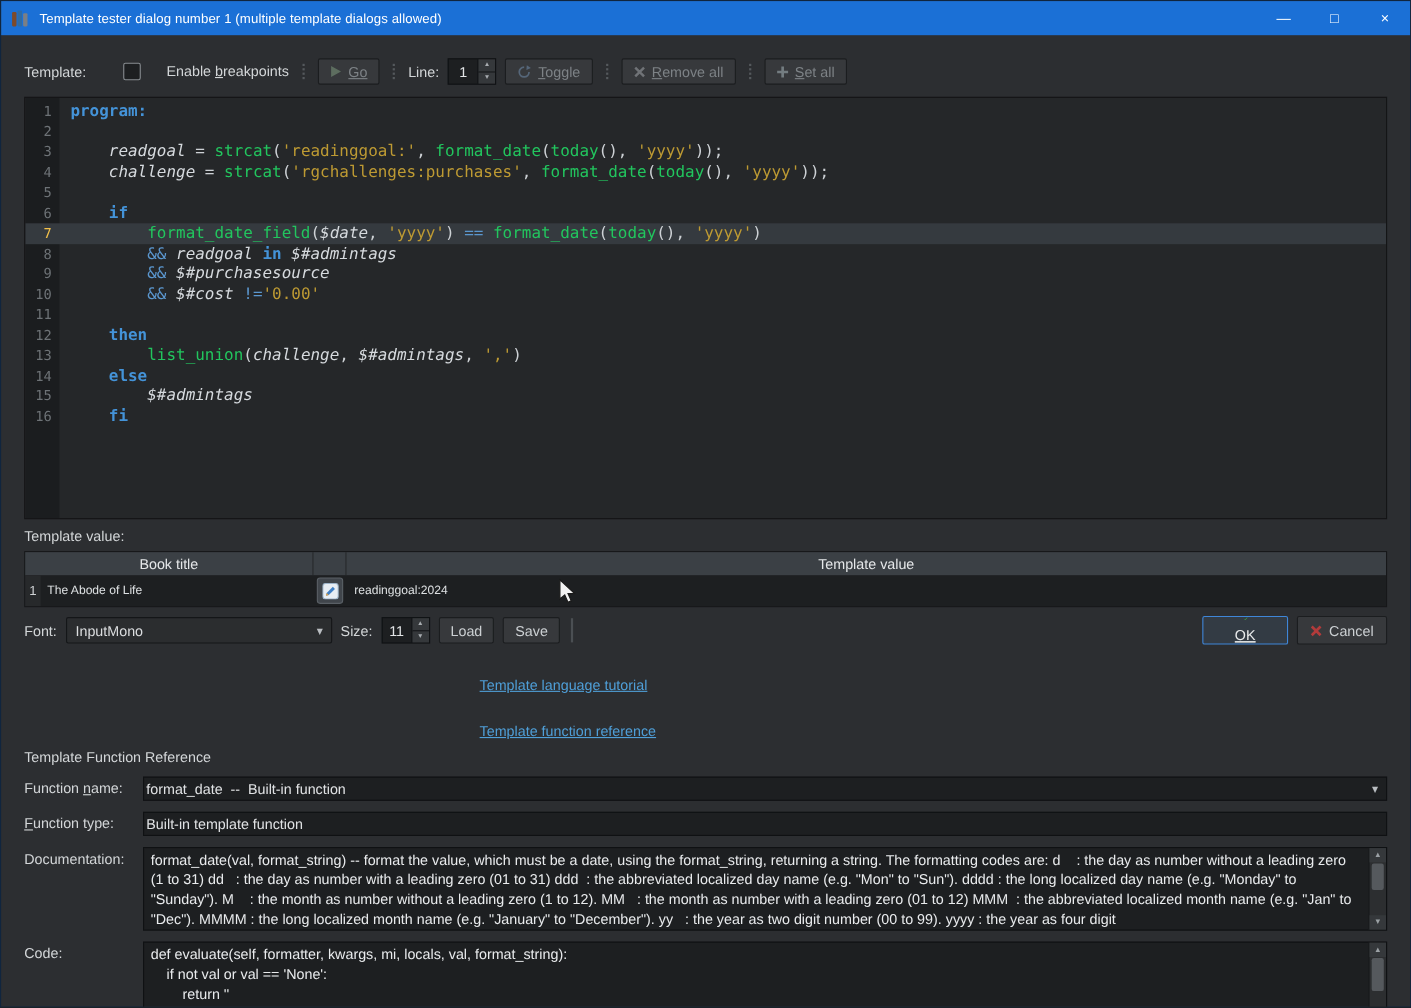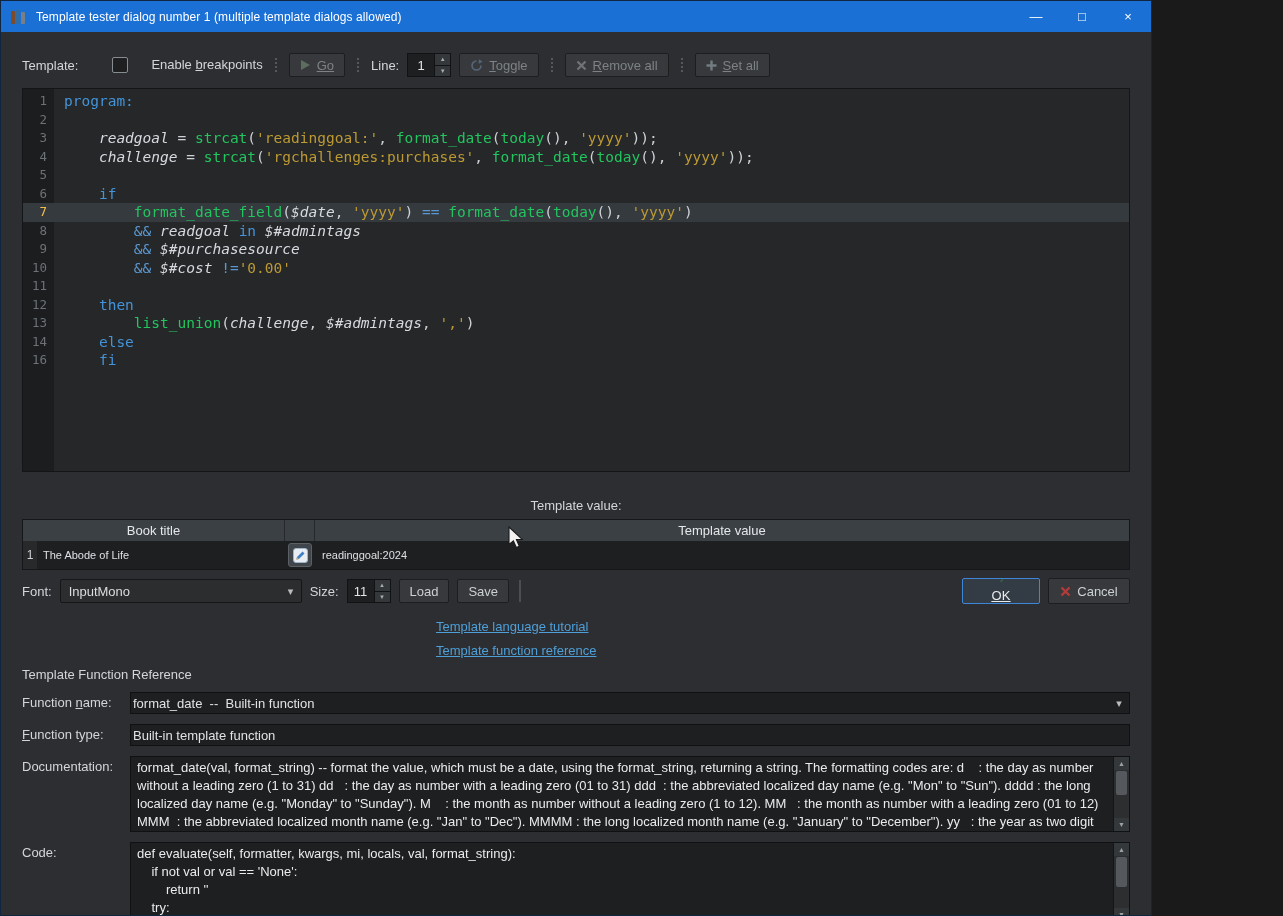--- a/index.html
+++ b/index.html
@@ -1,17 +1,17 @@
 <!DOCTYPE html>
 <html><head>
 <meta charset="utf-8">
 <style>
   html,body{margin:0;padding:0;background:#1a1a1a;}
   body{font-family:"Liberation Sans",sans-serif;-webkit-font-smoothing:antialiased;}
-  .window{position:relative;width:1152px;height:916px;background:#2c2e31;border:1px solid #10253e;box-sizing:border-box;overflow:hidden;}
+  .window{position:relative;width:1283px;height:916px;background:#2c2e31;border:1px solid #10253e;box-sizing:border-box;overflow:hidden;}
 
   
   .titlebar{height:31px;background:#1b70d6;display:flex;align-items:center;color:#fff;}
   .app-icon{width:18px;height:18px;margin:0 9px 0 8px;flex:none;}
   .title-text{font-size:12px;letter-spacing:.1px;}
   .win-controls{margin-left:auto;display:flex;height:100%;}
   .win-btn{width:46px;height:100%;display:flex;align-items:center;justify-content:center;color:#fff;font-size:13px;cursor:default;}
 
   .content{padding:0 21px;}
   .lbl{font-size:13px;color:#d3d6d8;}
@@ -33,29 +33,29 @@
 
   
   .editor{position:relative;margin-top:10px;height:382px;background:#252729;border:1px solid #141516;overflow:hidden;}
   .gutter-bg{position:absolute;top:0;left:0;bottom:0;width:31px;background:#1b1d1f;}
   .ed-lines{position:relative;padding-top:3px;}
   .ed-line{display:flex;height:18.5px;line-height:18.5px;font-family:"DejaVu Sans Mono",monospace;font-size:14.5px;white-space:pre;}
   .ed-line.current{background:#353a3f;}
   .gut{width:31px;flex:none;text-align:right;padding-right:7px;box-sizing:border-box;color:#6d7276;font-size:12.5px;}
   .ed-line.current .gut{color:#f2c04a;}
   .codeseg{padding-left:10px;color:#cdd1d5;}
-  .tk-kw{color:#4493d8;font-weight:normal;}
+  .tk-kw{color:#4493d8;font-weight:bold;}
   .tk-fn{color:#22c55e;}
   .tk-op{color:#5b97cf;}
   .tk-id{color:#d6dade;font-style:italic;}
   .tk-st{color:#bd9a33;}
   .tk-pl{color:#cdd1d5;}
 
   
-  .tv-label{margin-top:26px;text-align:center;}
+  .tv-label{margin-top:8px;}
   .tv-table{margin-top:6px;border:1px solid #161719;}
   .tv-header{display:flex;height:21px;background:#3b4045;}
   .th{display:flex;align-items:center;justify-content:center;font-size:13px;color:#e5e7e9;border-right:1px solid #26282b;box-sizing:border-box;}
   .th-book{width:262px;}
   .th-edit{width:30px;}
   .th-value{flex:1;border-right:none;}
   .tv-row{display:flex;height:28px;background:#1d1f21;}
   .td{font-size:11px;color:#dde0e2;display:flex;align-items:center;box-sizing:border-box;}
   .td-num{width:14px;background:#27292b;color:#cfd2d4;justify-content:center;font-size:12px;}
   .td-book{width:248px;padding-left:6px;}
@@ -68,21 +68,21 @@
   .combo{display:inline-flex;align-items:center;height:24px;width:242px;background:#2b2d2f;border:1px solid #141618;border-radius:2px;box-sizing:border-box;}
   .combo-text{flex:1;padding-left:8px;font-size:13px;color:#dbdddf;}
   .combo-arrow{width:20px;text-align:center;color:#b9bdc1;font-size:11px;flex:none;}
   .bar-sep{width:2px;height:22px;background:#4b4f53;margin-left:2px;}
   .spacer{flex:1;}
   .ok-btn{border:1px solid #3f86d8;background:#333b44;width:78px;height:26px;color:#e9ebec;flex-direction:column;}
   .ok-btn span{text-decoration:underline;}
   .cancel-btn{width:82px;height:26px;}
 
   
-  .links{margin-top:12px;display:flex;flex-direction:column;gap:3px;margin-left:414px;justify-content:flex-end;}
+  .links{margin-top:26px;display:flex;flex-direction:column;gap:21px;margin-left:414px;justify-content:flex-end;}
   .link{color:#4f9fd8;text-decoration:underline;font-size:13px;height:21px;line-height:21px;width:fit-content;cursor:pointer;}
   .tfr-label{margin-top:6px;}
   .form-row{display:flex;margin-top:10px;align-items:flex-start;}
   .form-label{width:108px;flex:none;font-size:13px;color:#d3d6d8;padding-top:3px;}
   .field{flex:1;height:22px;background:#1d1f21;border:1px solid #0f1113;display:flex;align-items:center;box-sizing:border-box;}
   .field-text{flex:1;padding-left:2px;font-size:13px;color:#e0e2e4;white-space:pre;}
   .textbox{flex:1;position:relative;background:#1d1f21;border:1px solid #0f1113;box-sizing:border-box;}
   .doc-box{height:76px;}
   .code-box{height:80px;}
   .textbox-text{position:absolute;left:0;top:0;right:17px;bottom:0;padding:2px 6px;font-size:13px;line-height:18px;color:#e9ebed;white-space:pre-wrap;overflow:hidden;}
@@ -172,20 +172,21 @@
           <div class="ed-line"><span class="gut">5</span><span class="codeseg"></span></div>
           <div class="ed-line"><span class="gut">6</span><span class="codeseg"><span class="tk-pl">    </span><span class="tk-kw">if</span></span></div>
           <div class="ed-line current"><span class="gut">7</span><span class="codeseg"><span class="tk-pl">        </span><span class="tk-fn">format_date_field</span><span class="tk-pl">(</span><span class="tk-id">$date</span><span class="tk-pl">, </span><span class="tk-st">'yyyy'</span><span class="tk-pl">) </span><span class="tk-op">==</span><span class="tk-pl"> </span><span class="tk-fn">format_date</span><span class="tk-pl">(</span><span class="tk-fn">today</span><span class="tk-pl">(), </span><span class="tk-st">'yyyy'</span><span class="tk-pl">)</span></span></div>
           <div class="ed-line"><span class="gut">8</span><span class="codeseg"><span class="tk-pl">        </span><span class="tk-op">&amp;&amp;</span><span class="tk-pl"> </span><span class="tk-id">readgoal</span><span class="tk-pl"> </span><span class="tk-kw">in</span><span class="tk-pl"> </span><span class="tk-id">$#admintags</span></span></div>
           <div class="ed-line"><span class="gut">9</span><span class="codeseg"><span class="tk-pl">        </span><span class="tk-op">&amp;&amp;</span><span class="tk-pl"> </span><span class="tk-id">$#purchasesource</span></span></div>
           <div class="ed-line"><span class="gut">10</span><span class="codeseg"><span class="tk-pl">        </span><span class="tk-op">&amp;&amp;</span><span class="tk-pl"> </span><span class="tk-id">$#cost</span><span class="tk-pl"> </span><span class="tk-op">!=</span><span class="tk-st">'0.00'</span></span></div>
           <div class="ed-line"><span class="gut">11</span><span class="codeseg"></span></div>
           <div class="ed-line"><span class="gut">12</span><span class="codeseg"><span class="tk-pl">    </span><span class="tk-kw">then</span></span></div>
           <div class="ed-line"><span class="gut">13</span><span class="codeseg"><span class="tk-pl">        </span><span class="tk-fn">list_union</span><span class="tk-pl">(</span><span class="tk-id">challenge</span><span class="tk-pl">, </span><span class="tk-id">$#admintags</span><span class="tk-pl">, </span><span class="tk-st">','</span><span class="tk-pl">)</span></span></div>
           <div class="ed-line"><span class="gut">14</span><span class="codeseg"><span class="tk-pl">    </span><span class="tk-kw">else</span></span></div>
+          <div class="ed-line"><span class="gut">15</span><span class="codeseg"><span class="tk-pl">        </span><span class="tk-id">$#admintags</span></span></div>
           <div class="ed-line"><span class="gut">16</span><span class="codeseg"><span class="tk-pl">    </span><span class="tk-kw">fi</span></span></div>
         </div>
     </div>
 
     <div class="lbl tv-label">Template value:</div>
     <div class="tv-table">
       <div class="tv-header">
         <div class="th th-book">Book title</div>
         <div class="th th-edit"></div>
         <div class="th th-value">Template value</div>

